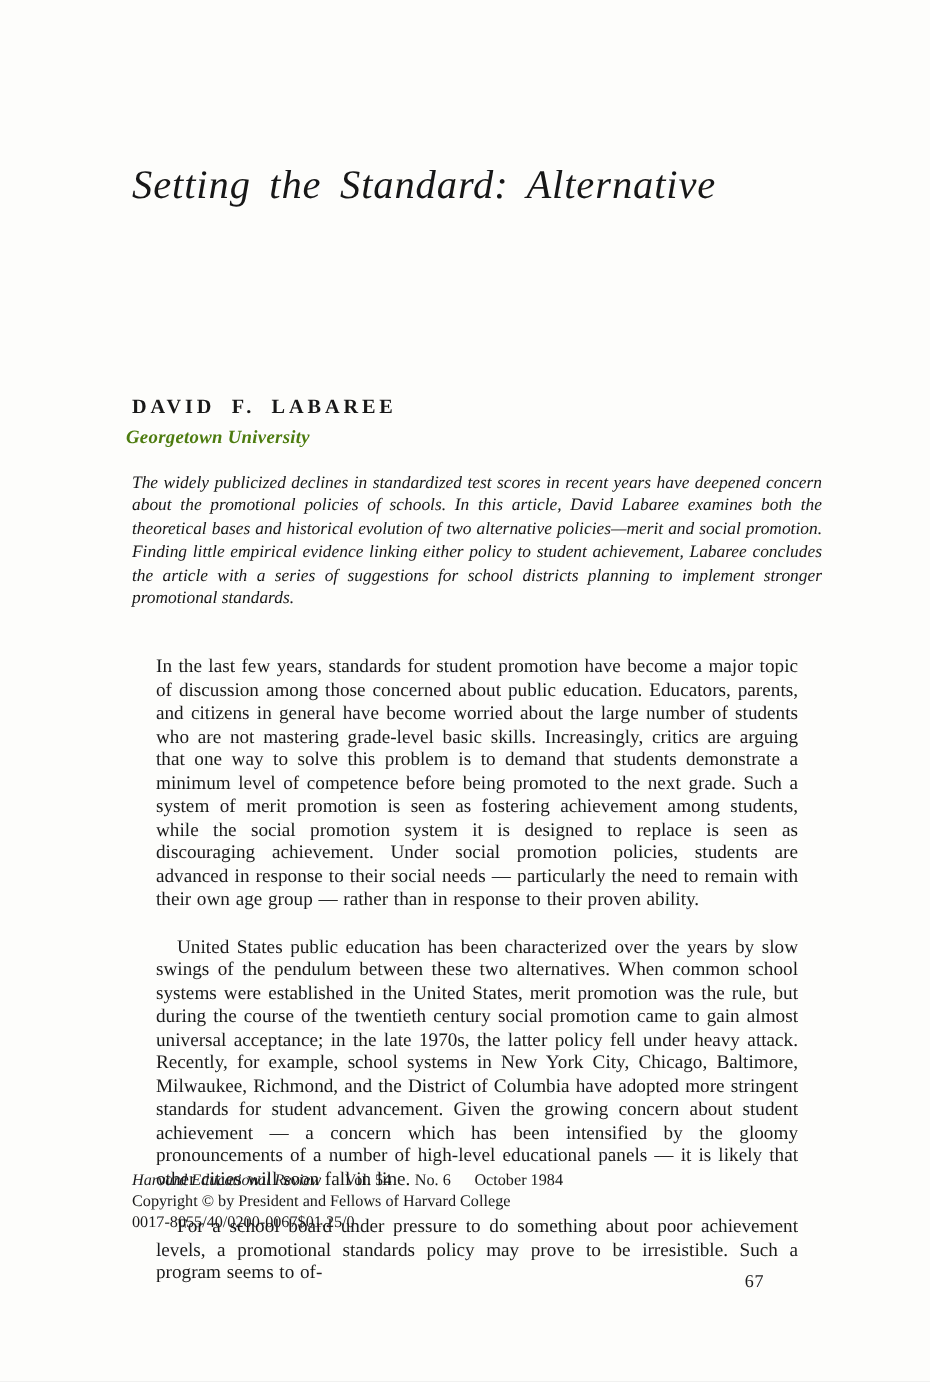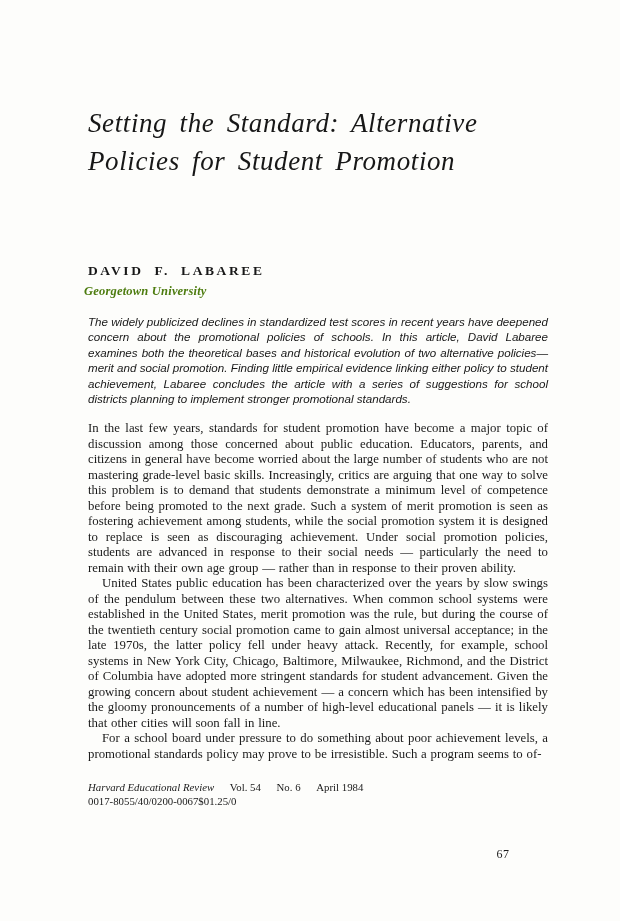--- a/index.html
+++ b/index.html
@@ -47,40 +47,40 @@
     font-style: italic;
     font-weight: 700;
     letter-spacing: 0.2px;
     color: #4d7c0f;
   }
   .abstract {
     position: absolute;
     left: 88px;
     top: 314px;
     width: 460px;
-    font-family: Liberation Sans, sans-serif;
+    font-family: Liberation Serif, serif;
     font-style: italic;
     font-size: 11.6px;
     line-height: 15.4px;
     text-align: justify;
     color: #171717;
   }
   .body-text {
     position: absolute;
     left: 88px;
     top: 421px;
     width: 460px;
     font-size: 12.8px;
     line-height: 15.5px;
     text-align: justify;
     word-spacing: 0.6px;
     color: #1a1a1a;
   }
   .body-text p {
-    margin: 0;
+    margin: 16px;
     text-indent: 14px;
   }
   .body-text p.first {
     text-indent: 0;
   }
   .footnote {
     position: absolute;
     left: 88px;
     top: 780px;
     width: 460px;
@@ -105,40 +105,40 @@
     color: #1a1a1a;
   }
 </style>
 </head>
 <body>
 
 <div class="page">
 
   <h1 class="article-title" style="margin:0; font-weight:normal;">
     <span>Setting the Standard: Alternative</span><br>
-    <span>Policies for Student Promotion</span>
   </h1>
 
   <div class="author-name">DAVID F. LABAREE</div>
 
   <div class="affiliation">Georgetown University</div>
 
   <div class="abstract">The widely publicized declines in standardized test scores in recent years have deepened concern about the promotional policies of schools. In this article, David Labaree examines both the theoretical bases and historical evolution of two alternative policies—merit and social promotion. Finding little empirical evidence linking either policy to student achievement, Labaree concludes the article with a series of suggestions for school districts planning to implement stronger promotional standards.</div>
 
   <div class="body-text">
     <p class="first">In the last few years, standards for student promotion have become a major topic of discussion among those concerned about public education. Educators, parents, and citizens in general have become worried about the large number of students who are not mastering grade-level basic skills. Increasingly, critics are arguing that one way to solve this problem is to demand that students demonstrate a minimum level of competence before being promoted to the next grade. Such a system of merit promotion is seen as fostering achievement among students, while the social promotion system it is designed to replace is seen as discouraging achievement. Under social promotion policies, students are advanced in response to their social needs — particularly the need to remain with their own age group — rather than in response to their proven ability.</p>
     <p>United States public education has been characterized over the years by slow swings of the pendulum between these two alternatives. When common school systems were established in the United States, merit promotion was the rule, but during the course of the twentieth century social promotion came to gain almost universal acceptance; in the late 1970s, the latter policy fell under heavy attack. Recently, for example, school systems in New York City, Chicago, Baltimore, Milwaukee, Richmond, and the District of Columbia have adopted more stringent standards for student advancement. Given the growing concern about student achievement — a concern which has been intensified by the gloomy pronouncements of a number of high-level educational panels — it is likely that other cities will soon fall in line.</p>
     <p>For a school board under pressure to do something about poor achievement levels, a promotional standards policy may prove to be irresistible. Such a program seems to of-</p>
   </div>
 
   <div class="footnote">
     <div>
       <span class="journal">Harvard Educational Review</span>
       <span class="gap">Vol. 54</span>
       <span class="gap">No. 6</span>
-      <span class="gap">April 1984</span>
+      <span class="gap">October 1984</span>
     </div>
+    <div>Copyright © by President and Fellows of Harvard College</div>
     <div>0017-8055/40/0200-0067$01.25/0</div>
   </div>
 
   <div class="page-number">67</div>
 
 </div>
 
 </body></html>

